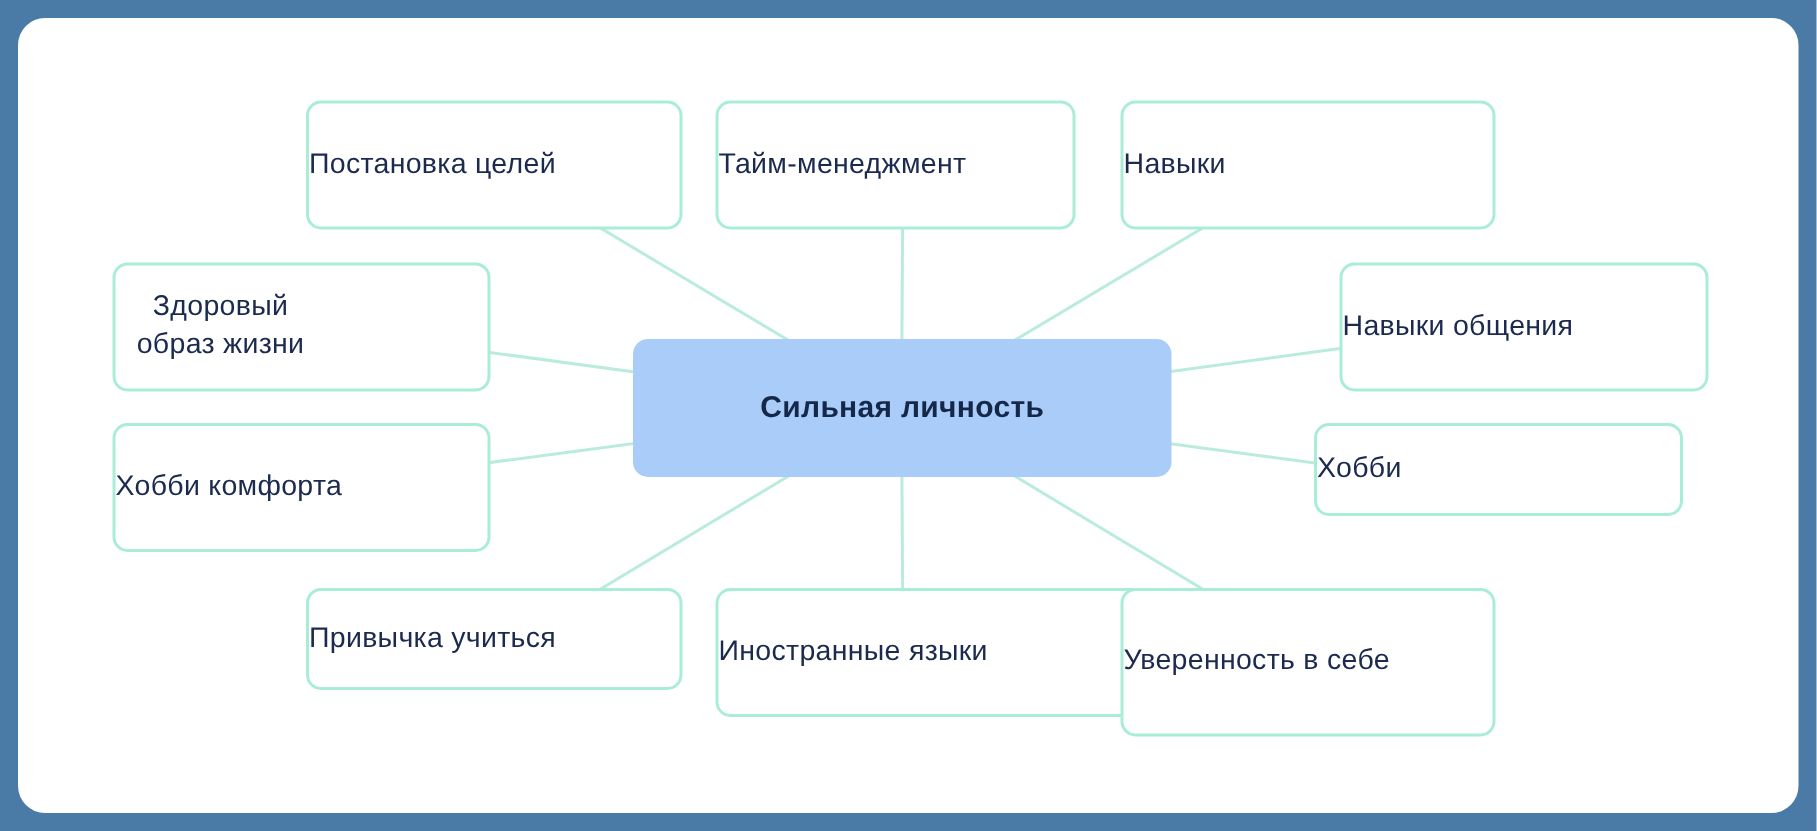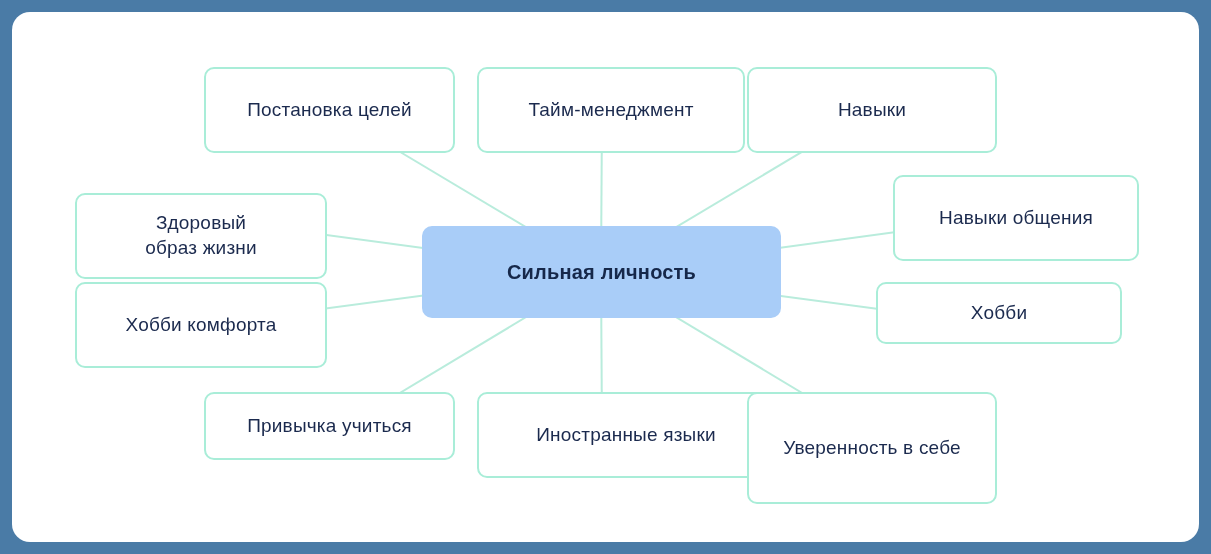--- a/index.html
+++ b/index.html
@@ -36,21 +36,21 @@
     stroke-width: 2;
   }
   .node {
     position: absolute;
     box-sizing: border-box;
     background: #ffffff;
     border: 2px solid #a9edd8;
     border-radius: 10px;
     display: flex;
     align-items: center;
-    justify-content: center;
+    justify-content: flex-start;
     text-align: center;
     color: #1b2a4e;
     font-size: 19px;
     font-weight: 500;
     letter-spacing: 0.2px;
     cursor: default;
   }
   .node span {
     display: inline-block;
     line-height: 1.3;
@@ -67,29 +67,29 @@
     display: flex;
     align-items: center;
     justify-content: center;
     text-align: left;
     color: #16284a;
     font-size: 20px;
     font-weight: 700;
     letter-spacing: 0.2px;
   }
   .n1  { left: 204px; top: 67px;  width: 251px; height: 86px; }
-  .n2  { left: 477px; top: 67px;  width: 268px; height: 86px; }
+  .n2  { left: 477px; top: 67px;  width: 240px; height: 86px; }
   .n3  { left: 747px; top: 67px;  width: 250px; height: 86px; }
-  .n4  { left: 75px;  top: 193px; width: 252px; height: 86px; }
+  .n4  { left: 75px;  top: 175px; width: 252px; height: 86px; }
   .n5  { left: 876px; top: 175px; width: 246px; height: 86px; margin-left: 17px; }
   .n6  { left: 75px;  top: 282px; width: 252px; height: 86px; }
   .n7  { left: 876px; top: 282px; width: 246px; height: 62px; }
   .n8  { left: 204px; top: 392px; width: 251px; height: 68px; }
   .n9  { left: 477px; top: 392px; width: 298px; height: 86px; }
-  .n10 { left: 747px; top: 392px; width: 250px; height: 112px; }
+  .n10 { left: 747px; top: 392px; width: 250px; height: 99px; }
   .n4 span { max-width: 140px; }
 </style>
 </head>
 <body>
 
 <div class="card"></div>
 
 <svg class="edges" viewBox="0 0 1211 554" xmlns="http://www.w3.org/2000/svg">
   <line class="edge" x1="601" y1="272" x2="330" y2="110"></line>
   <line class="edge" x1="601" y1="272" x2="602" y2="110"></line>

